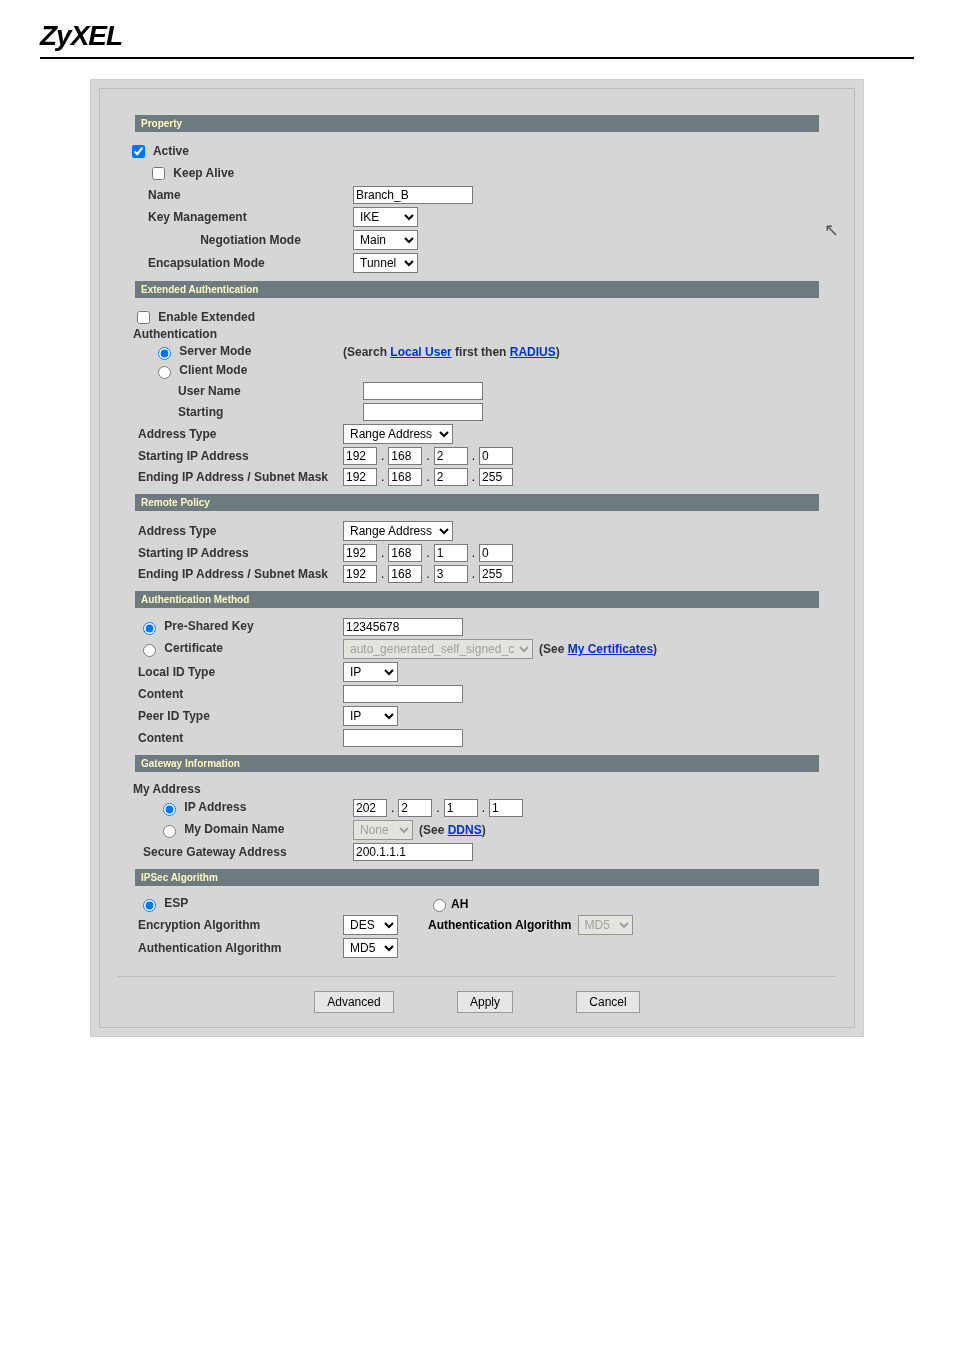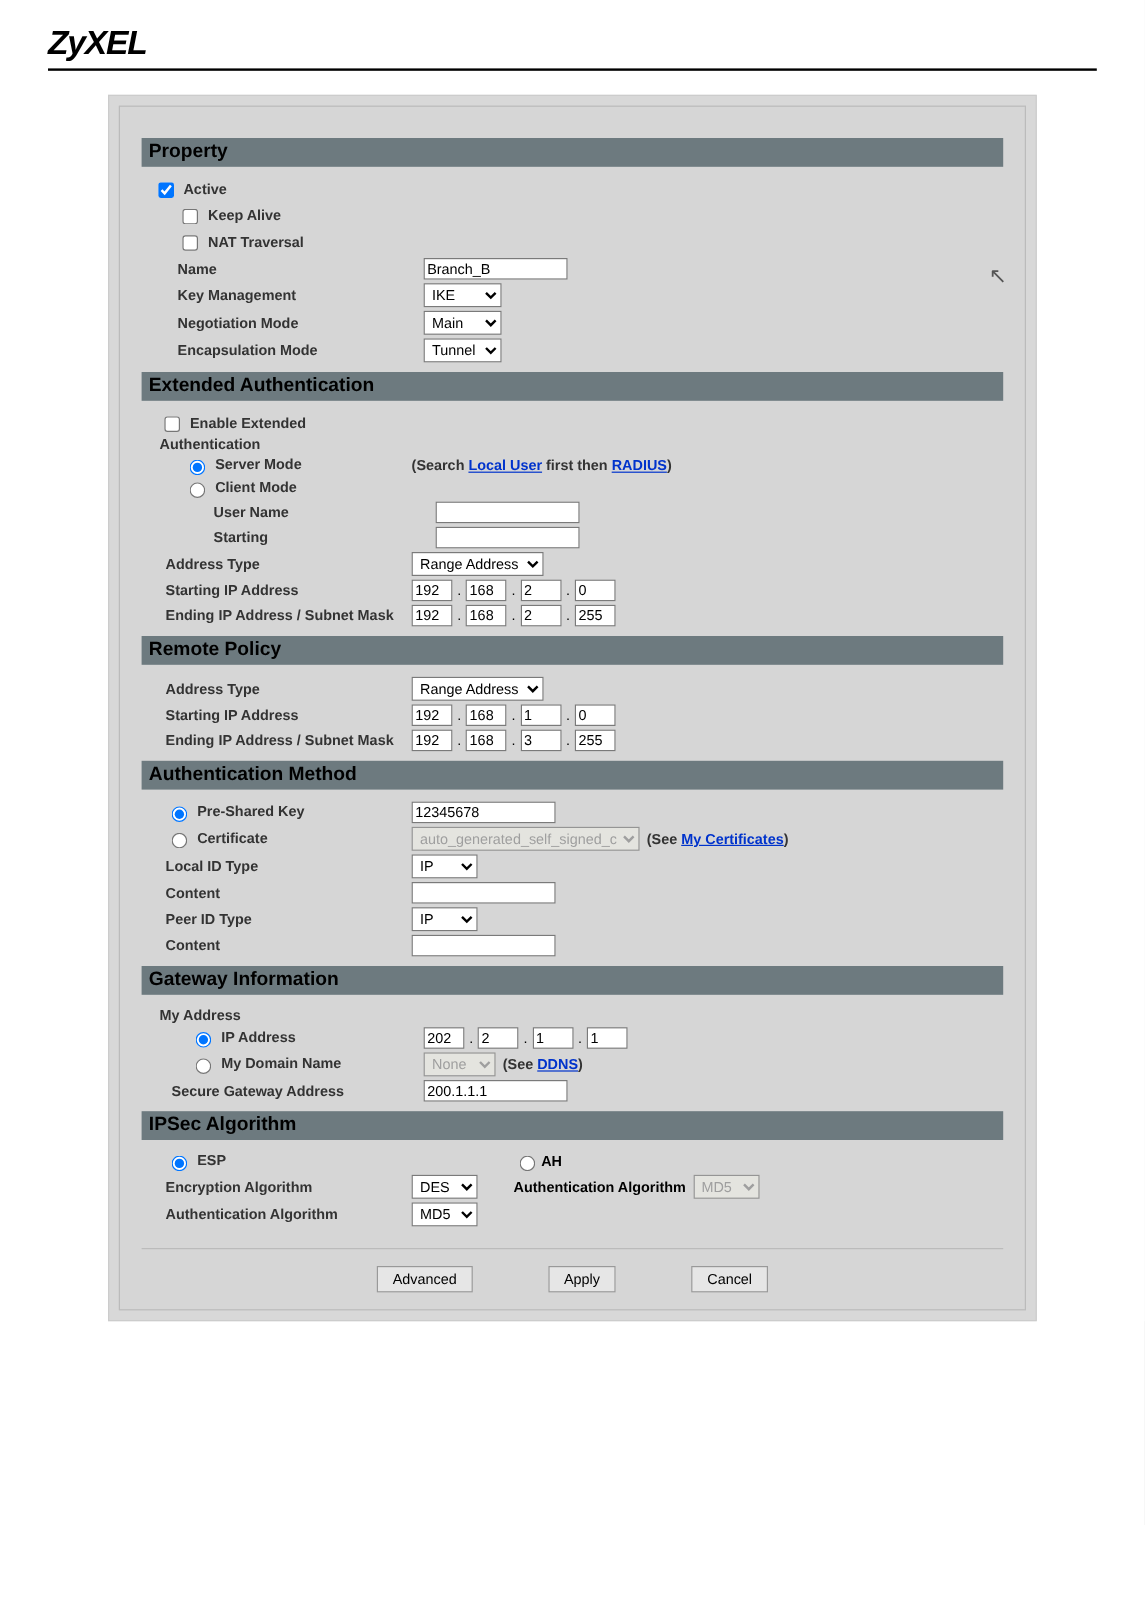--- a/index.html
+++ b/index.html
@@ -31,25 +31,25 @@
     background: #d8d8d8;
     padding: 8px;
   }
   .form-area {
     background: #d6d6d6;
     padding: 18px 18px 10px;
     border: 1px solid #bbb;
   }
   .section-header {
     background: #6d7a7f;
-    color: #000000;
-    font-size: 16px;
+    color: #fef9c3;
+    font-size: 10px;
     font-weight: bold;
     padding: 3px 6px;
-    margin: 8px 0 10px;
+    margin: 8px 17px 10px;
   }
   .row {
     display: flex;
     align-items: center;
     margin: 3px 0;
   }
   .label {
     width: 205px;
     font-size: 12px;
     font-weight: bold;
@@ -131,35 +131,29 @@
           <span>Active</span>
         </span>
       </div>
       <div class="row">
         <span class="label-indent" style="padding-left:30px;">
           <input type="checkbox" class="checkbox" style="">
           <span>Keep Alive</span>
         </span>
       </div>
       <div class="row">
-        <span class="label-indent" style="padding-left:30px;">
-          <input type="checkbox" class="checkbox" style="">
-          <span>NAT Traversal</span>
-        </span>
-      </div>
-      <div class="row">
         <span class="label-indent" style="padding-left:30px;">Name</span>
         <input type="text" style="width: 120px;" value="Branch_B">
       </div>
       <div class="row">
         <span class="label-indent" style="padding-left:30px;">Key Management</span>
         <select style="width:65px;"><option>IKE</option></select>
       </div>
       <div class="row">
-        <span class="label-indent" style="padding-left:30px;">Negotiation Mode</span>
+        <span class="label-indent" style="padding-left:30px;text-align:center;">Negotiation Mode</span>
         <select style="width:65px;"><option>Main</option></select>
       </div>
       <div class="row">
         <span class="label-indent" style="padding-left:30px;">Encapsulation Mode</span>
         <select style="width:65px;"><option>Tunnel</option></select>
       </div>
 
       <div class="section-header">Extended Authentication</div>
       <div class="row">
         <span class="label" style="padding-left:15px;">

